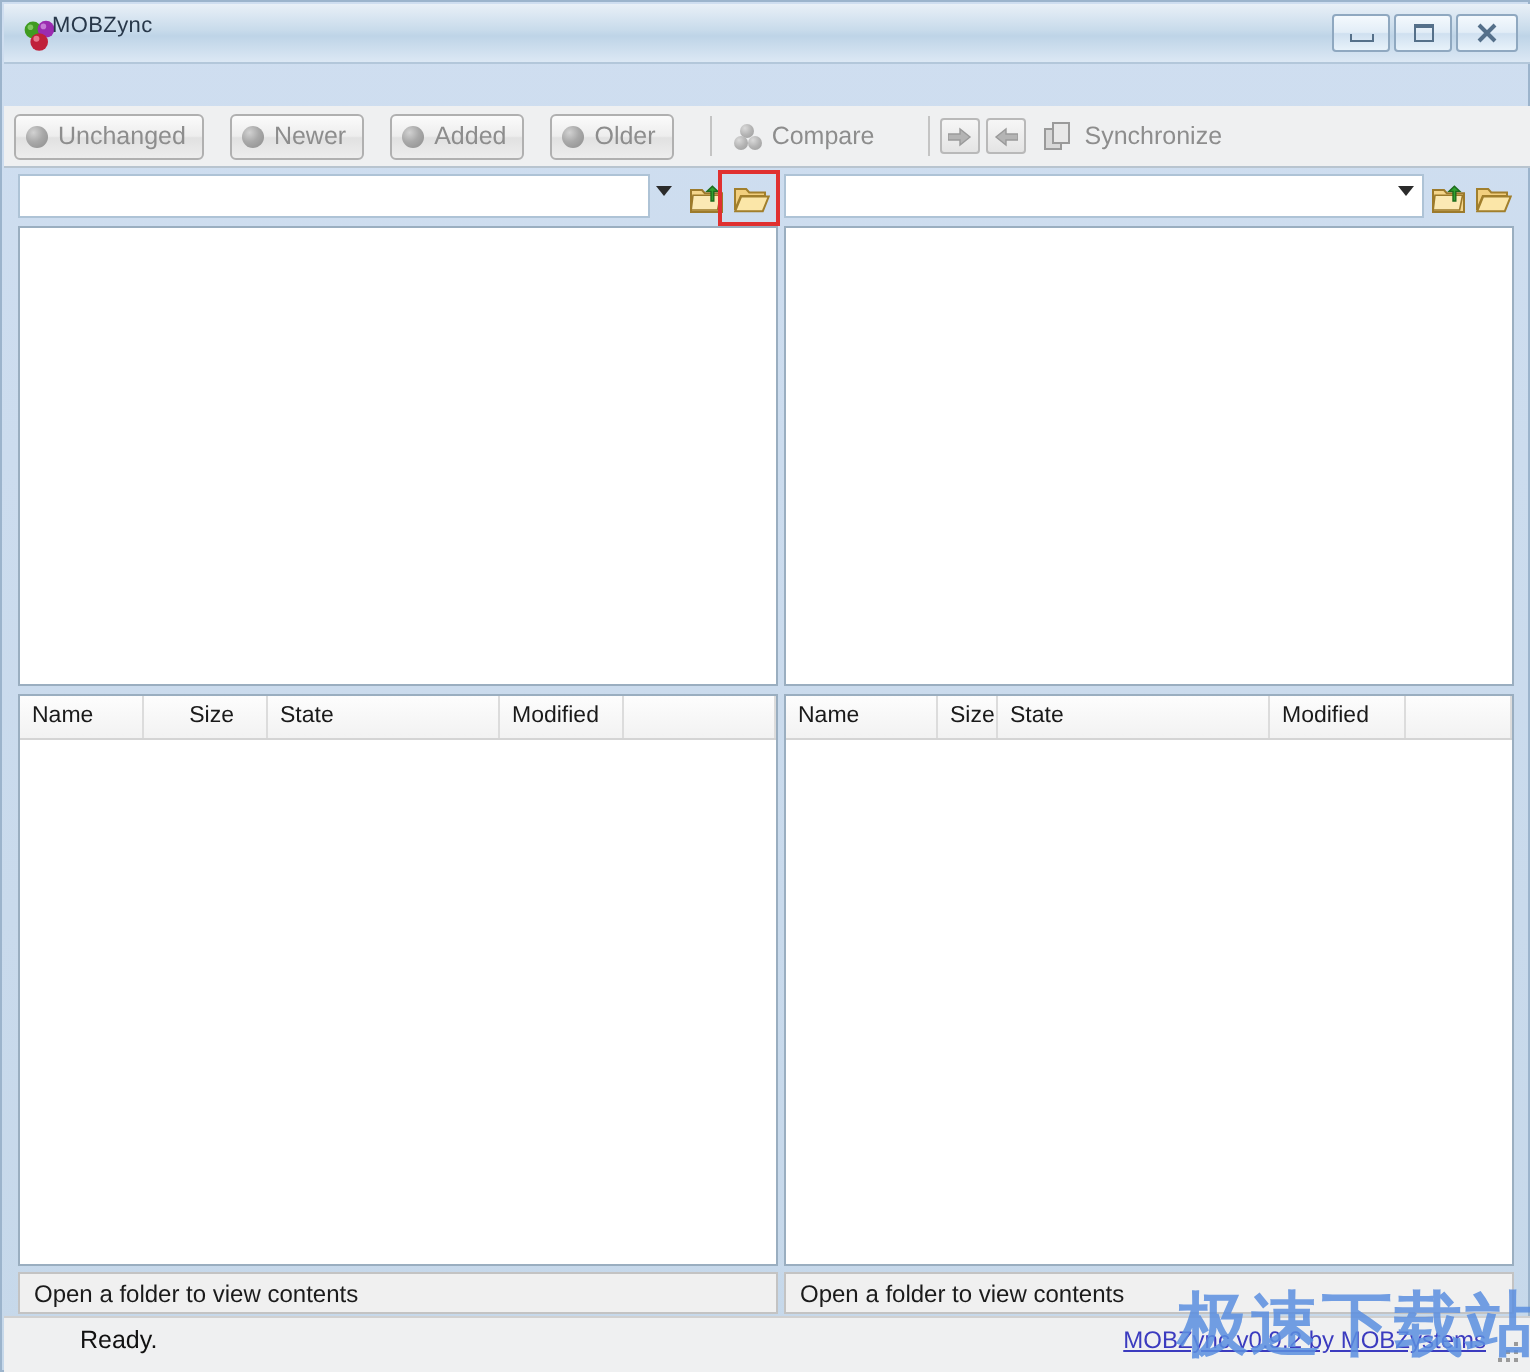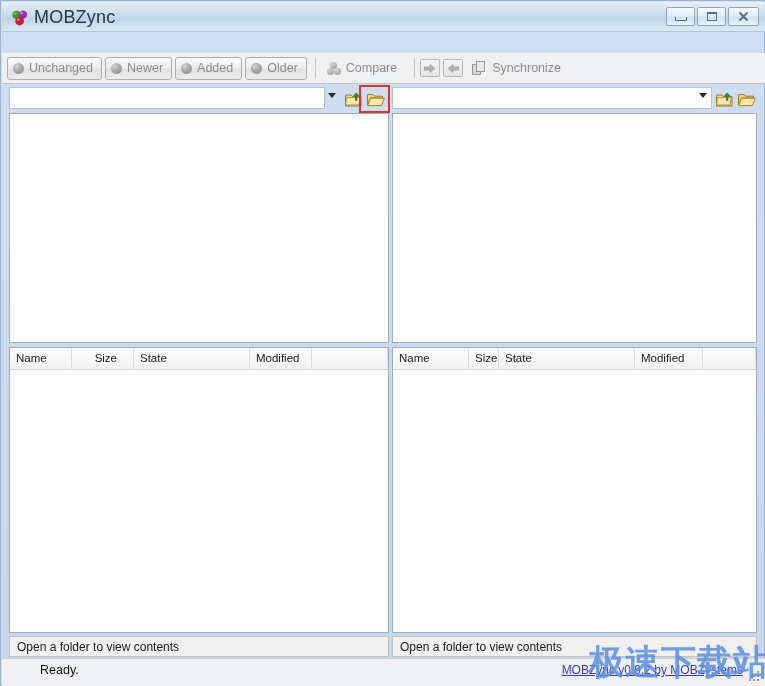--- a/index.html
+++ b/index.html
@@ -38,22 +38,22 @@
     background: linear-gradient(to bottom, #e9f0f7 0%, #c8dbeb 45%, #bed4e7 55%, #dce8f4 100%);
     border-bottom: 1px solid #b3c7da;
   }
   .app-icon {
     position: absolute;
     left: 9px; top: 8px;
     width: 18px; height: 16px;
   }
   .title-text {
     position: absolute;
-    left: 32px; top: 5px;
-    font-size: 18px;
+    left: 24px; top: 5px;
+    font-size: 11px;
     color: #28384a;
     letter-spacing: .2px;
   }
   .win-buttons {
     position: absolute;
     right: 6px; top: 5px;
     display: flex;
     gap: 2px;
   }
   .win-btn {
@@ -97,21 +97,21 @@
     display: flex;
     align-items: center;
     padding-left: 5px;
   }
   .tb-btn {
     height: 23px;
     display: flex;
     align-items: center;
     gap: 5px;
     padding: 0 8px 0 5px;
-    margin-right: 3px;
+    margin-right: 13px;
     border: 1px solid #b0b0b0;
     border-radius: 3px;
     background: linear-gradient(to bottom, #fbfbfb 0%, #ededed 48%, #e1e1e1 52%, #ededed 100%);
     color: #8d8d8d;
     font-size: 12.5px;
     box-sizing: border-box;
     white-space: nowrap;
   }
   .tb-btn.flat {
     border-color: transparent;

